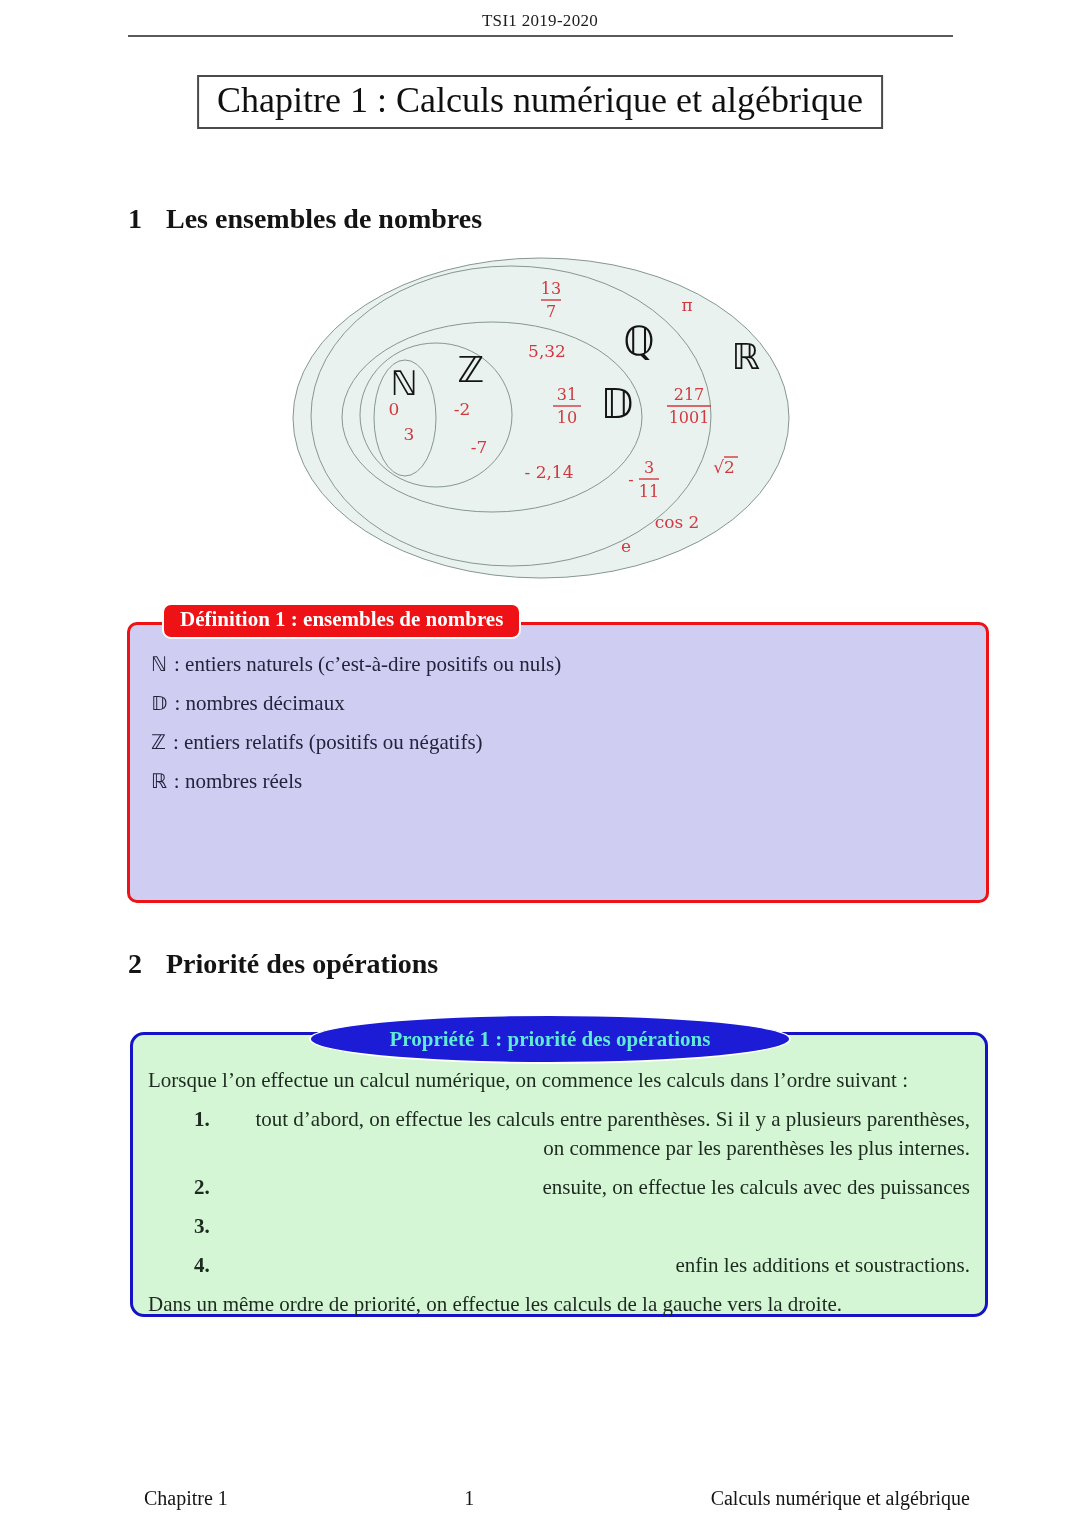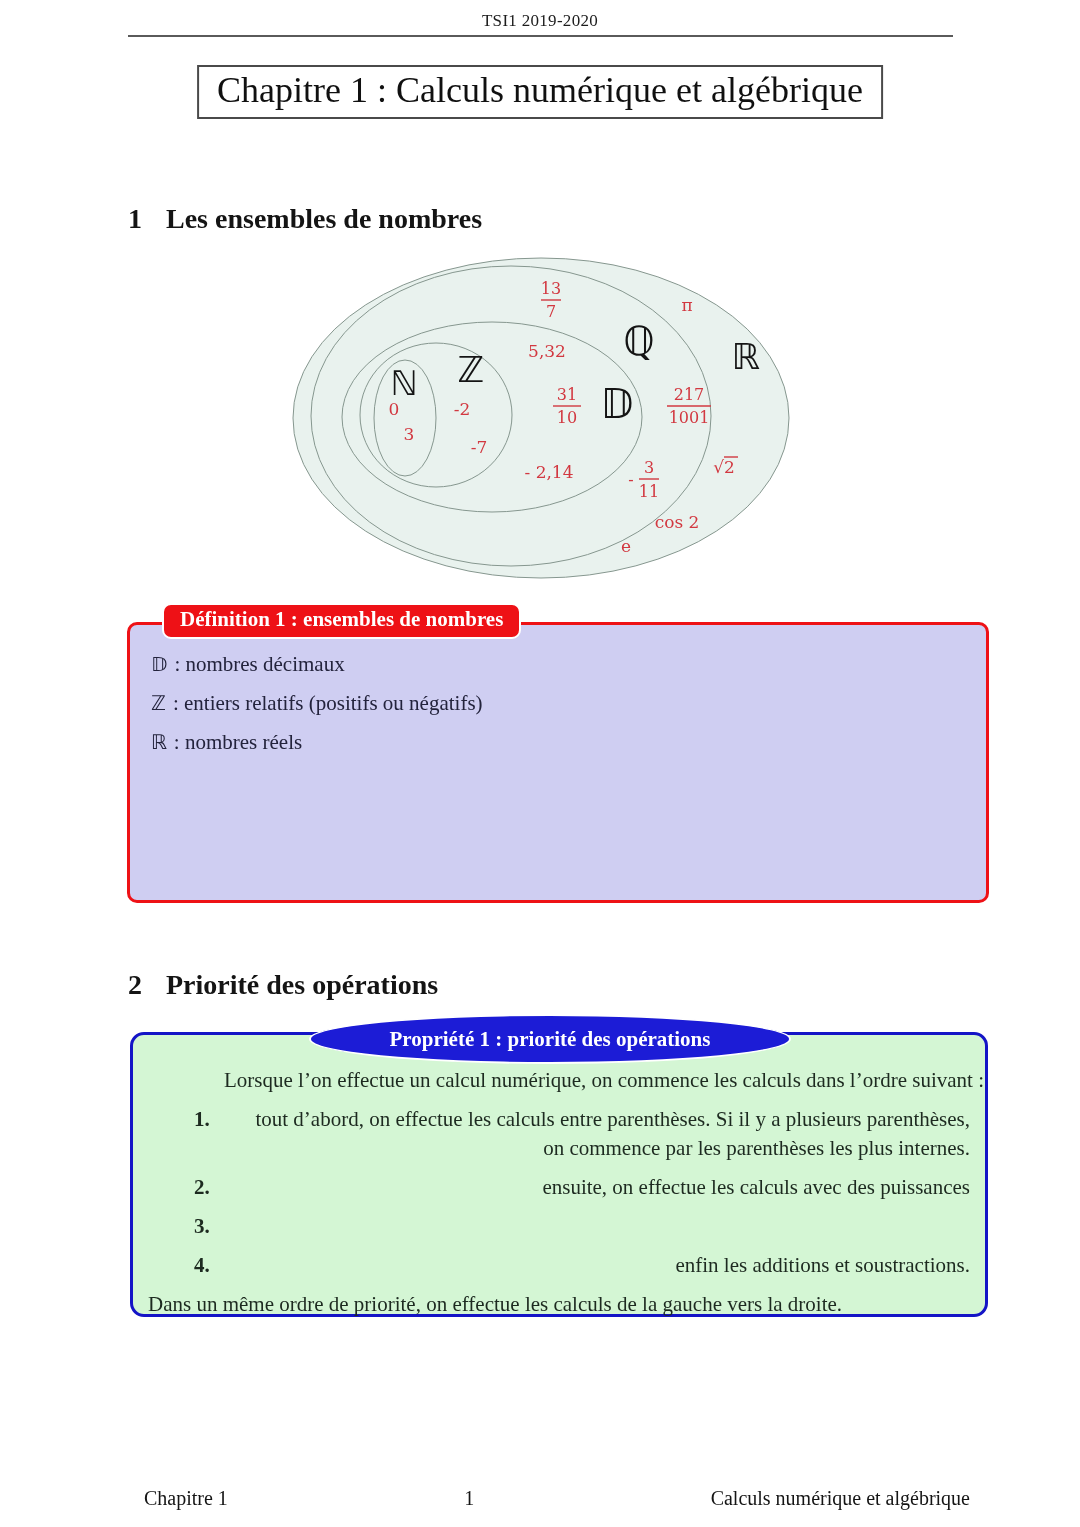--- a/index.html
+++ b/index.html
@@ -6,28 +6,28 @@
   .page{
     position:relative;width:1080px;height:1527px;background:#ffffff;
     font-family:"Liberation Serif", serif;color:#1a1a1a;overflow:hidden;
   }
   .running-header{
     position:absolute;top:11px;left:0;width:100%;text-align:center;
     font-size:17px;color:#1c1c1c;letter-spacing:.3px;
   }
   .header-rule{position:absolute;top:35px;left:128px;width:825px;height:2px;background:#5a5a5a;}
   .chapter-box{
-    position:absolute;top:65px;left:50%;transform:translateX(-50%);
+    position:absolute;top:75px;left:50%;transform:translateX(-50%);
     border:2px solid #4a4a4a;padding:2px 18px 6px;font-size:36px;color:#101010;white-space:nowrap;
     background:#fff;
   }
   .section-heading{position:absolute;left:128px;font-weight:bold;font-size:28px;color:#141414;}
   .section-heading .sec-num{display:inline-block;margin-right:24px;}
   #sec1{top:203px;}
-  #sec2{top:948px;margin-top:21px;}
+  #sec2{top:948px;}
 
   .fig{position:absolute;left:287px;top:252px;}
   .fig ellipse{stroke:#86978f;stroke-width:1;}
   .fig .outer{fill:#e9f2ee;}
   .fig .inner{fill:none;}
   .fig text{text-anchor:middle;}
   .fig .bb{font-family:"DejaVu Sans", sans-serif;fill:#141414;}
   .fig .num{font-family:"DejaVu Serif", serif;font-size:17px;fill:#d23840;}
   .fig .frac{font-family:"DejaVu Serif", serif;font-size:16px;fill:#d23840;}
   .fig .fbar{stroke:#d23840;stroke-width:1.4;}
@@ -47,24 +47,24 @@
 
   .prop-box{
     position:absolute;left:130px;top:1032px;width:858px;height:285px;box-sizing:border-box;
     background:#d4f6d4;border:3px solid #1414c6;border-radius:14px;
   }
   .prop-ellipse{
     position:absolute;left:550px;top:1014px;transform:translateX(-50%);z-index:3;
     width:482px;height:50px;box-sizing:border-box;border-radius:50%;
     background:#1c1cd6;border:2px solid #ffffff;
     display:flex;align-items:center;justify-content:center;
-    color:#ffffff;font-weight:bold;font-size:21px;white-space:nowrap;
+    color:#5eead4;font-weight:bold;font-size:21px;white-space:nowrap;
   }
   .prop-content{position:absolute;left:148px;top:1066px;width:836px;font-size:21px;color:#1d2a20;line-height:29px;}
-  .prop-intro{margin:0 0 10px 0;text-align:right;}
+  .prop-intro{margin:0 17px 10px 0;}
   .prop-item{display:flex;margin:0 0 10px 0;}
   .prop-item .it-num{font-weight:bold;width:36px;min-width:36px;margin-left:46px;text-align:left;}
   .prop-item .it-text{width:740px;text-align:right;}
   .prop-outro{margin:4px 0 16px 0;}
 
   .footer{
     position:absolute;top:1487px;left:144px;width:826px;
     display:flex;justify-content:space-between;font-size:20px;color:#151515;
   }
 </style>
@@ -130,20 +130,23 @@
       <text class="frac" x="362" y="221">3</text>
       <line class="fbar" x1="352" y1="227" x2="372" y2="227"></line>
       <text class="frac" x="362" y="245">11</text>
     </g>
   </svg>
 
   <div class="def-tab">Définition 1 : ensembles de nombres</div>
   <div class="def-box">
     <div class="def-items">
       <div class="def-item">
+        <span class="sym">ℕ</span><span>: entiers naturels (c’est-à-dire positifs ou nuls)</span>
+      </div>
+      <div class="def-item">
         <span class="sym">𝔻</span><span>: nombres décimaux</span>
       </div>
       <div class="def-item">
         <span class="sym">ℤ</span><span>: entiers relatifs (positifs ou négatifs)</span>
       </div>
       <div class="def-item">
         <span class="sym">ℝ</span><span>: nombres réels</span>
       </div>
     </div>
   </div>

